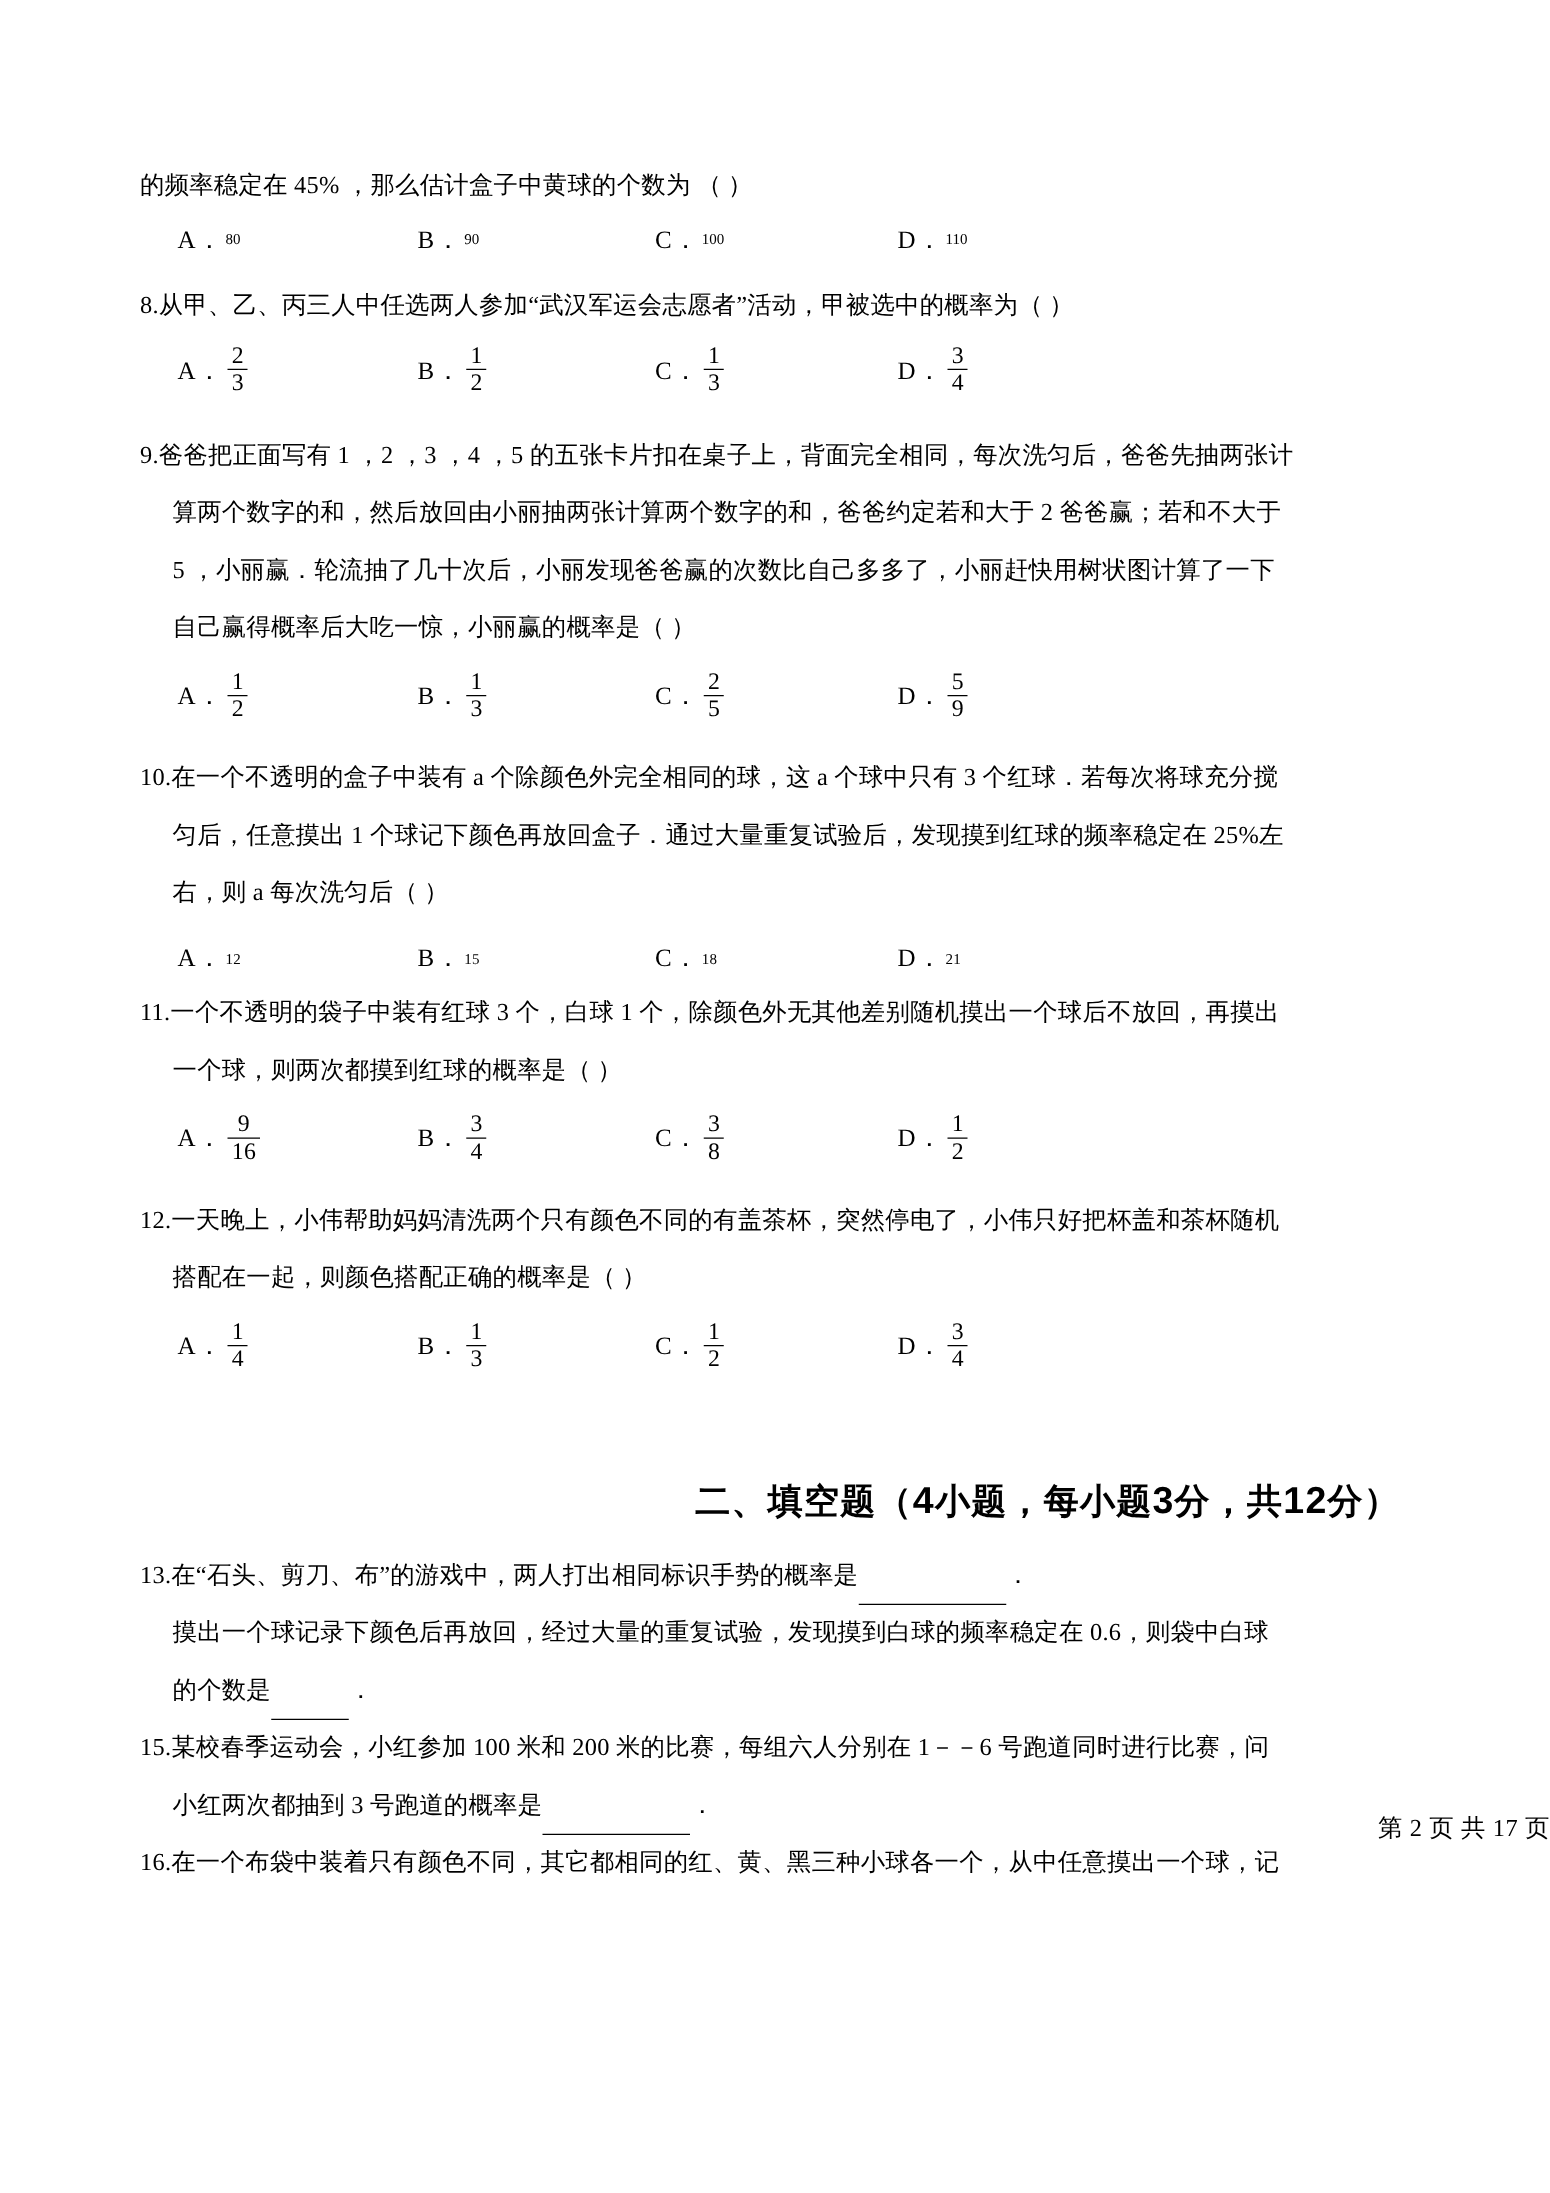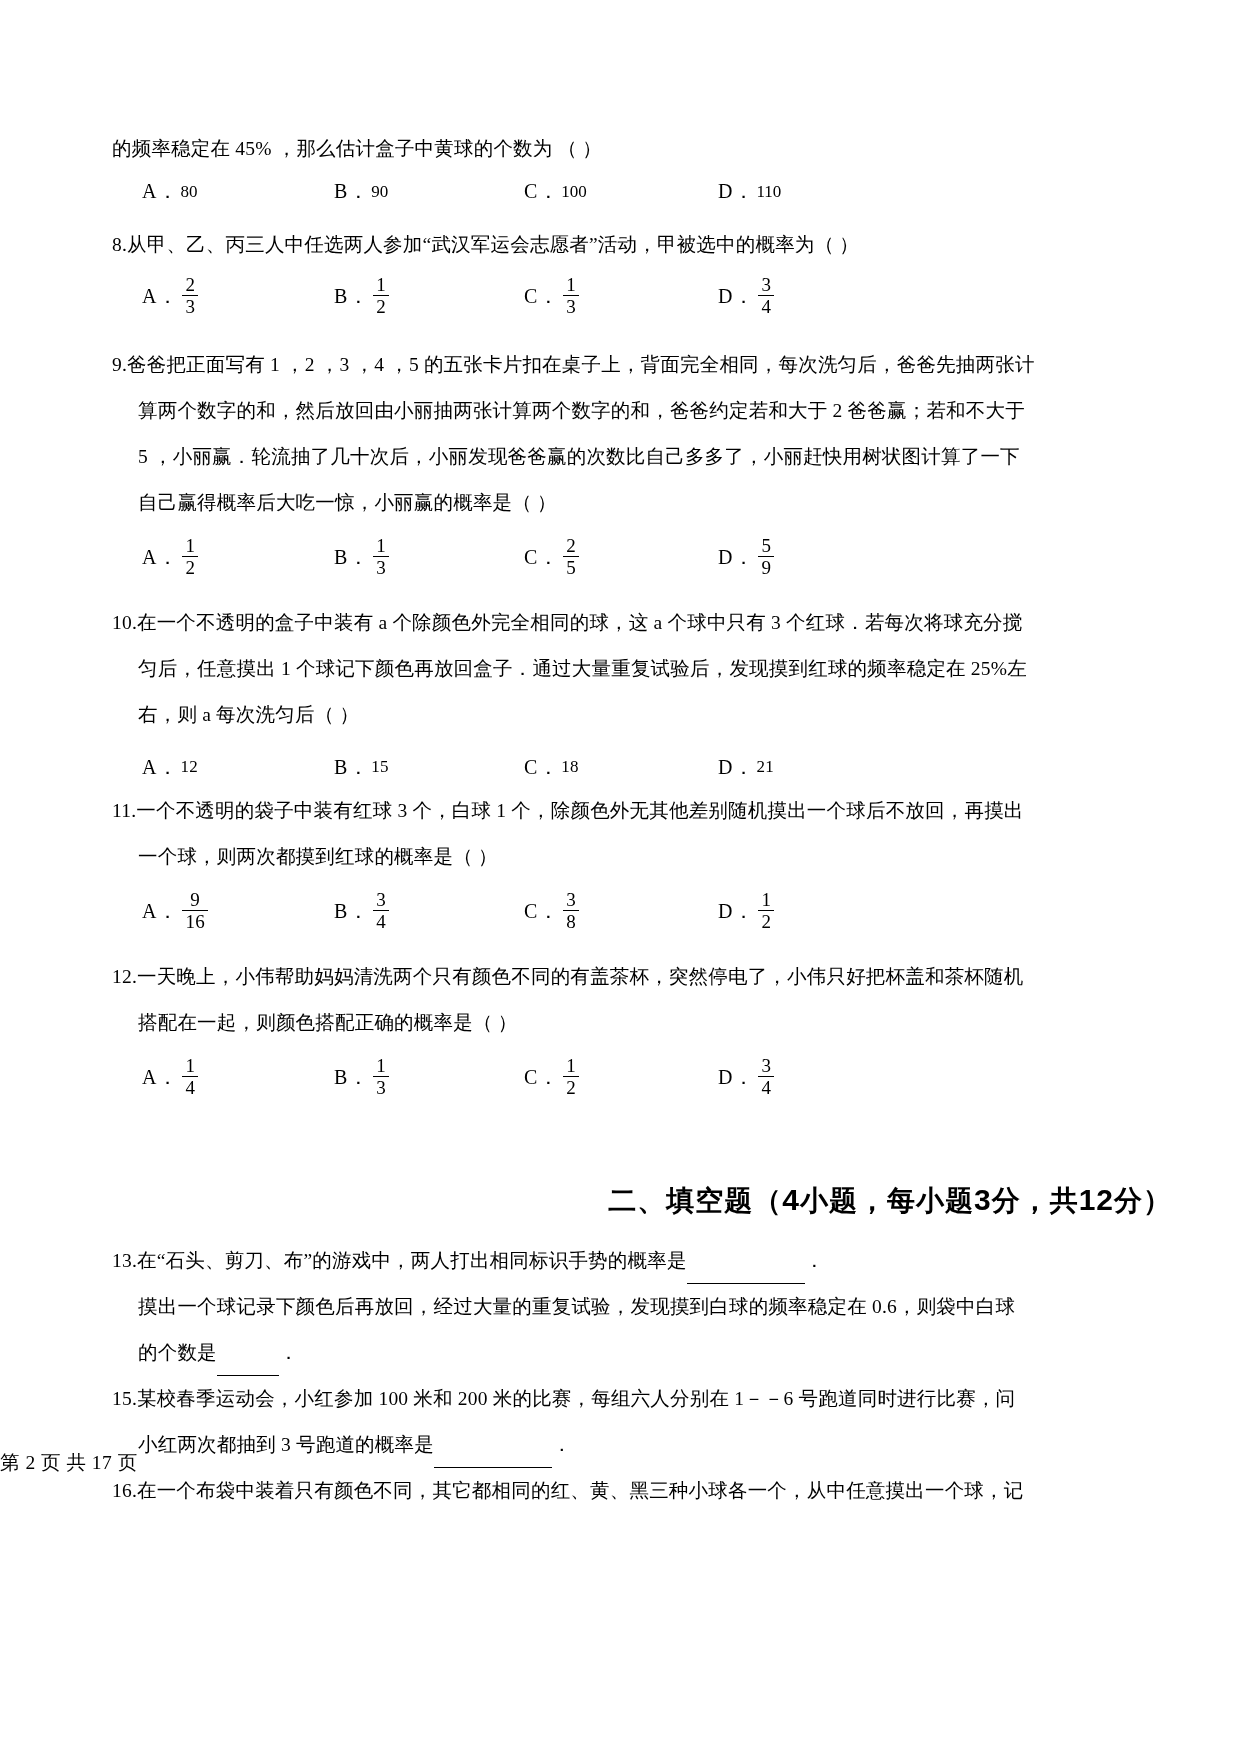--- a/index.html
+++ b/index.html
@@ -13,21 +13,21 @@
     position: relative;
     font-family: "Liberation Serif", "DejaVu Serif", serif;
     color: #000000;
     overflow: hidden;
   }
   .page {
     position: relative;
     width: 1240px;
     height: 1522px;
     box-sizing: border-box;
-    padding: 126px 68px 0 112px;
+    padding: 126px 120px 0 112px;
   }
 
   
   .qline {
     font-size: 19.5px;
     line-height: 46px;
     letter-spacing: 0.2px;
     white-space: nowrap;
   }
   .qblock {
@@ -53,21 +53,21 @@
     display: flex;
     align-items: center;
     font-size: 19.5px;
     white-space: nowrap;
   }
   .opt .lab {
     font-family: "Liberation Serif", "DejaVu Serif", serif;
     font-size: 20px;
     letter-spacing: 1px;
   }
-  .opt .val { font-size: 17px; margin-left: 2px; }
+  .opt .val { font-size: 12px; margin-left: 2px; }
 
   
   .fr {
     display: inline-flex;
     flex-direction: column;
     align-items: center;
     vertical-align: middle;
     margin-left: 4px;
     line-height: 1;
     position: relative;
@@ -111,21 +111,21 @@
   }
   .blank.w-long { width: 118px; }
   .blank.w-short { width: 62px; }
 
   
   .footer {
     position: absolute;
     left: 0;
     right: 0;
     bottom: 46px;
-    text-align: left;
+    text-align: right;
     font-size: 19.5px;
     letter-spacing: 0.5px;
   }
   .spacer-lg { height: 16px; }
 </style>
 </head>
 <body>
 
 <div class="page">
 

